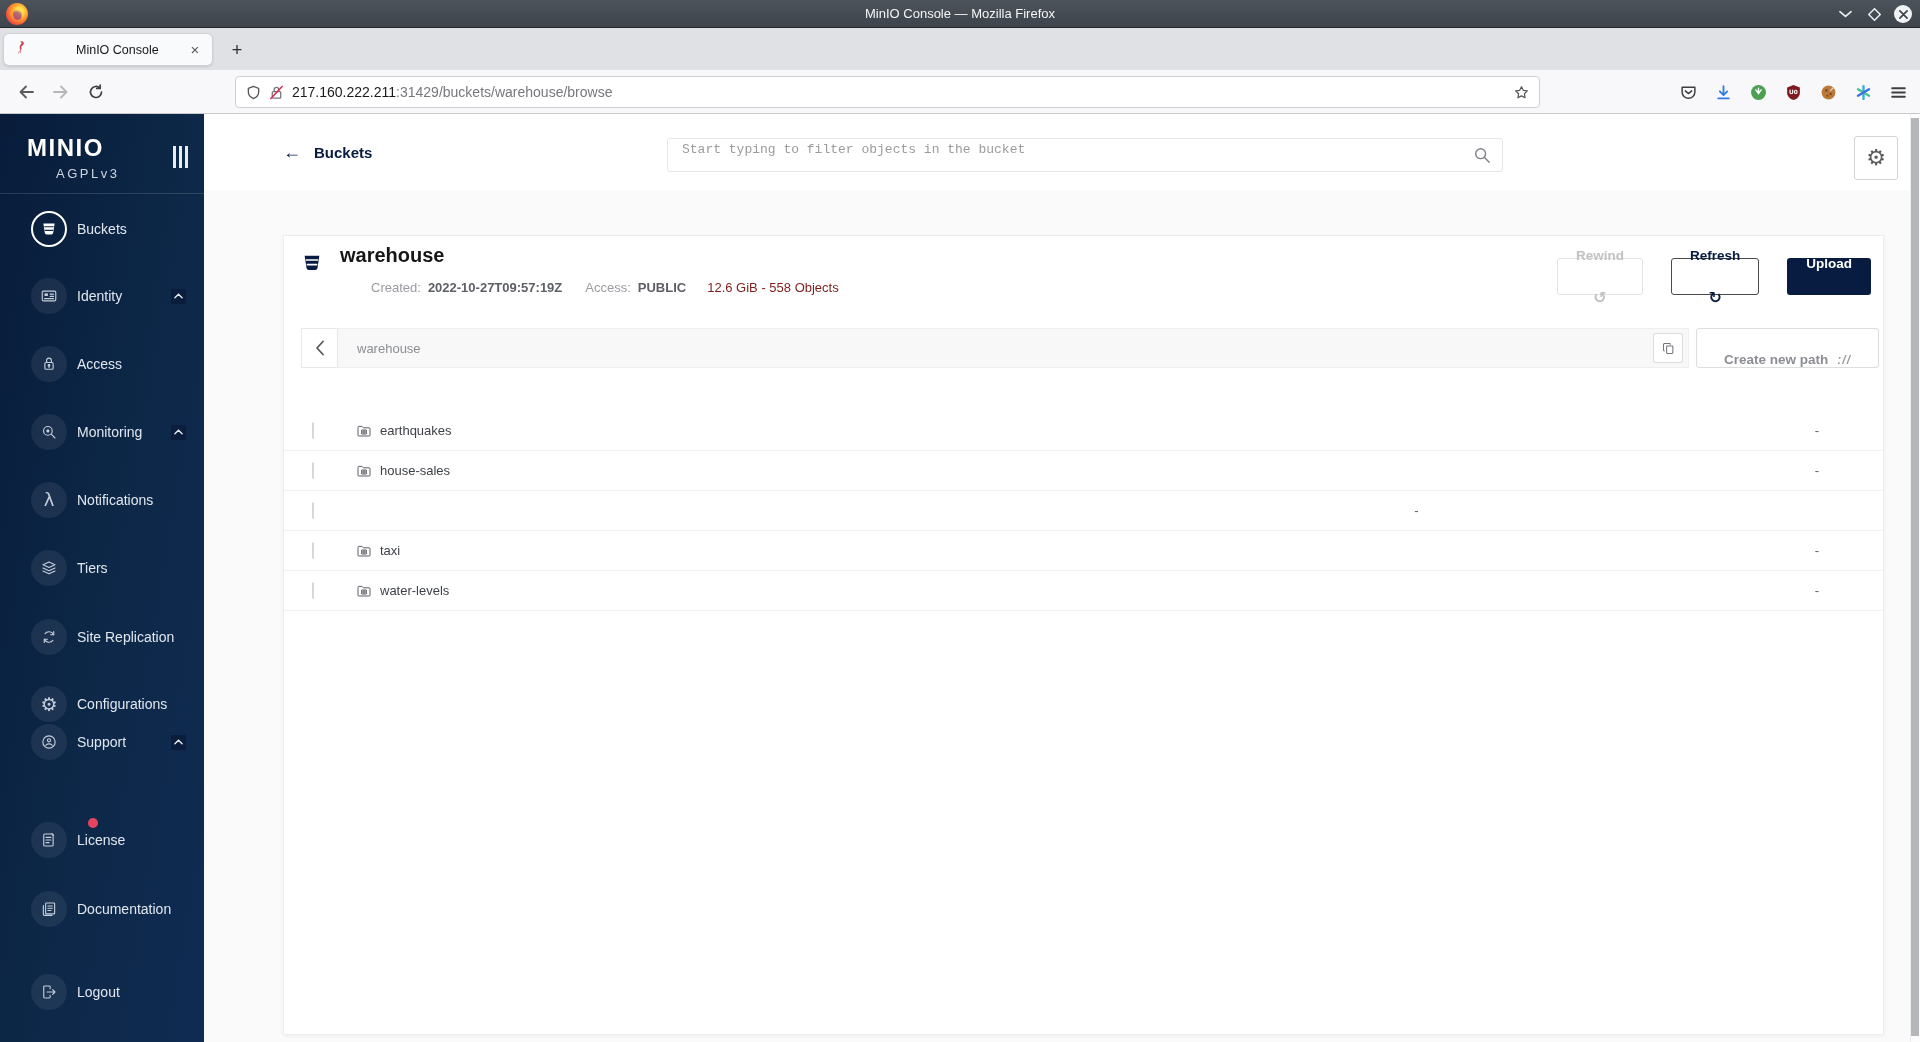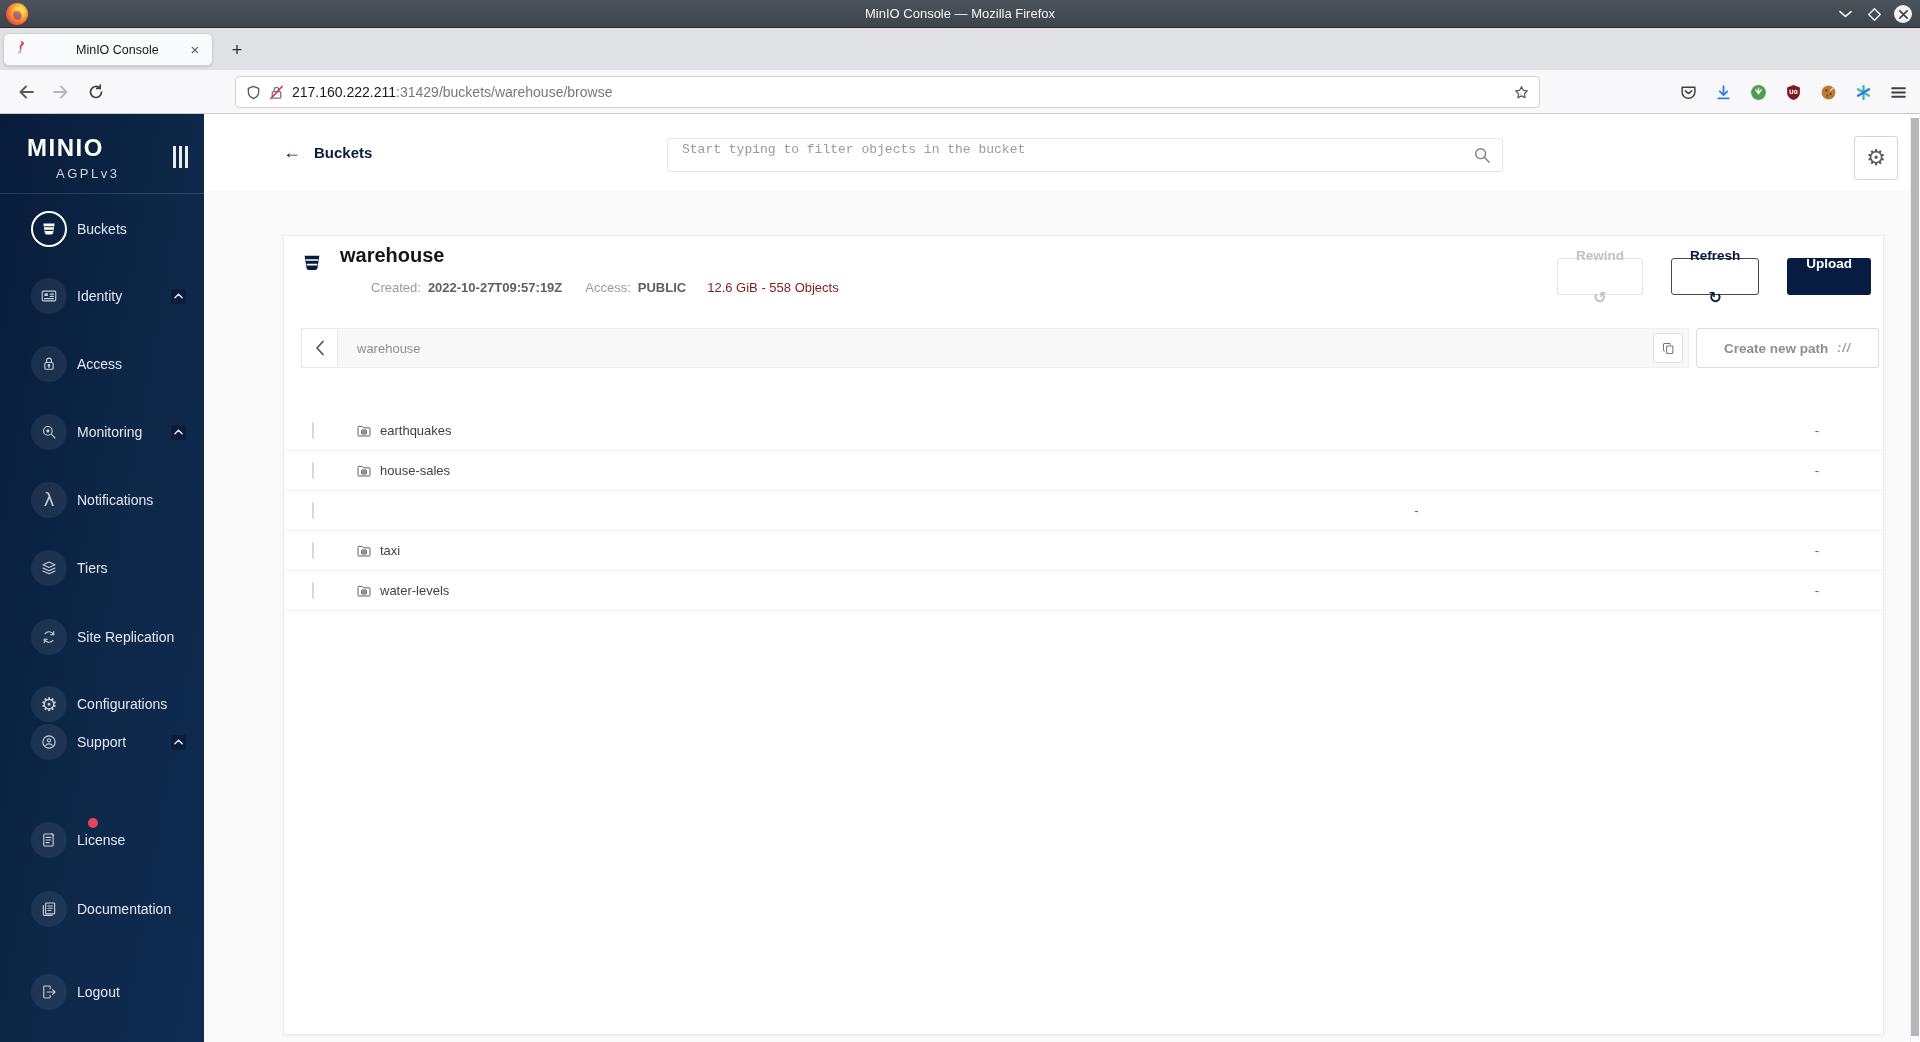--- a/index.html
+++ b/index.html
@@ -109,21 +109,21 @@
   .path-back { width:37px; border:1px solid #e7e7e7; background:#fff; display:flex; align-items:center; justify-content:center;
     color:#55585e; cursor:pointer; }
   .path-back svg { width:10px; height:16px; }
   .path-strip { flex:1; background:#f8f8f8; border:1px solid #efefef; border-left:none; display:flex; align-items:center;
     padding:0 5px 0 19px; }
   .path-text { flex:1; font-size:13px; color:#8b8e93; }
   .copy-btn { width:30px; height:30px; background:#fff; border:1px solid #dcdcdc; border-radius:3px;
     display:flex; align-items:center; justify-content:center; color:#73767c; cursor:pointer; }
   .copy-btn svg { width:15px; height:15px; }
   .create-path-btn { width:183px; margin-left:7px; border:1px solid #dddddd; border-radius:3px; background:#fff;
-    display:flex; align-items:center; justify-content:center; gap:9px; font-size:13.5px; font-weight:600; color:#8b8e93; cursor:pointer; }
+    display:flex; align-items:flex-end; justify-content:center; gap:9px; font-size:13.5px; font-weight:600; color:#8b8e93; cursor:pointer; }
   .cp-icon { font-size:12px; color:#9a9da2; letter-spacing:1px; font-style:italic; font-weight:700; }
 
   
   .tbl-header { position:absolute; left:0; top:142px; width:1601px; height:32px; display:grid;
     grid-template-columns:70px 710px 705px 96px 1fr; align-items:center; border-bottom:1px solid #ececec;
     font-size:13px; font-weight:700; color:#161616; }
   .tbl-rows { position:absolute; left:0; top:175px; width:1601px; }
   .tbl-row { width:1601px; height:40px; display:grid; grid-template-columns:70px 710px 705px 96px 1fr;
     align-items:center; border-bottom:1px solid #f2f2f2; font-size:13px; color:#3e4247; cursor:pointer; }
   .cell-check { padding-left:28px; }

